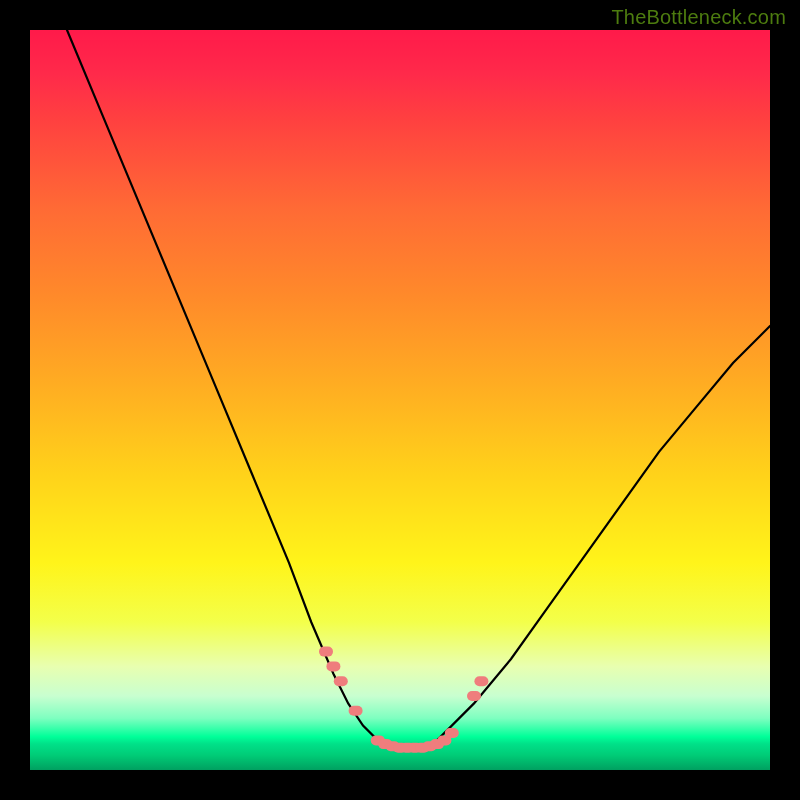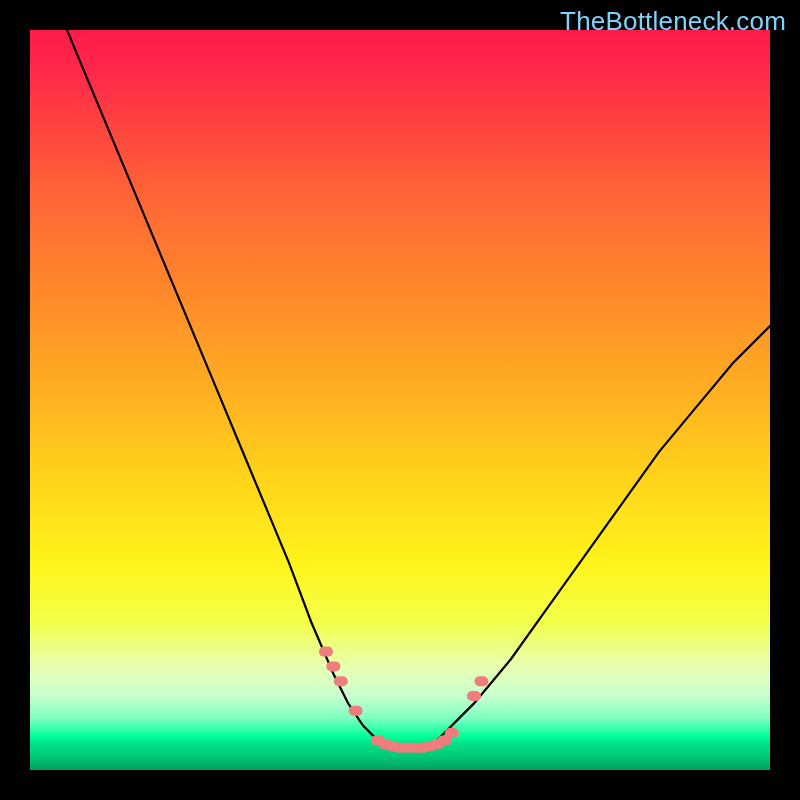--- a/index.html
+++ b/index.html
@@ -14,22 +14,22 @@
   .frame {
     position: relative;
     width: 800px;
     height: 800px;
     background: #000;
   }
   .watermark {
     position: absolute;
     top: 6px;
     right: 14px;
-    color: #7dd3fc;
-    font-size: 26px;
+    color: #4d7c0f;
+    font-size: 20px;
     font-weight: 500;
     letter-spacing: 0.2px;
     z-index: 5;
   }
   .plot {
     position: absolute;
     left: 30px;
     top: 30px;
     width: 740px;
     height: 740px;

